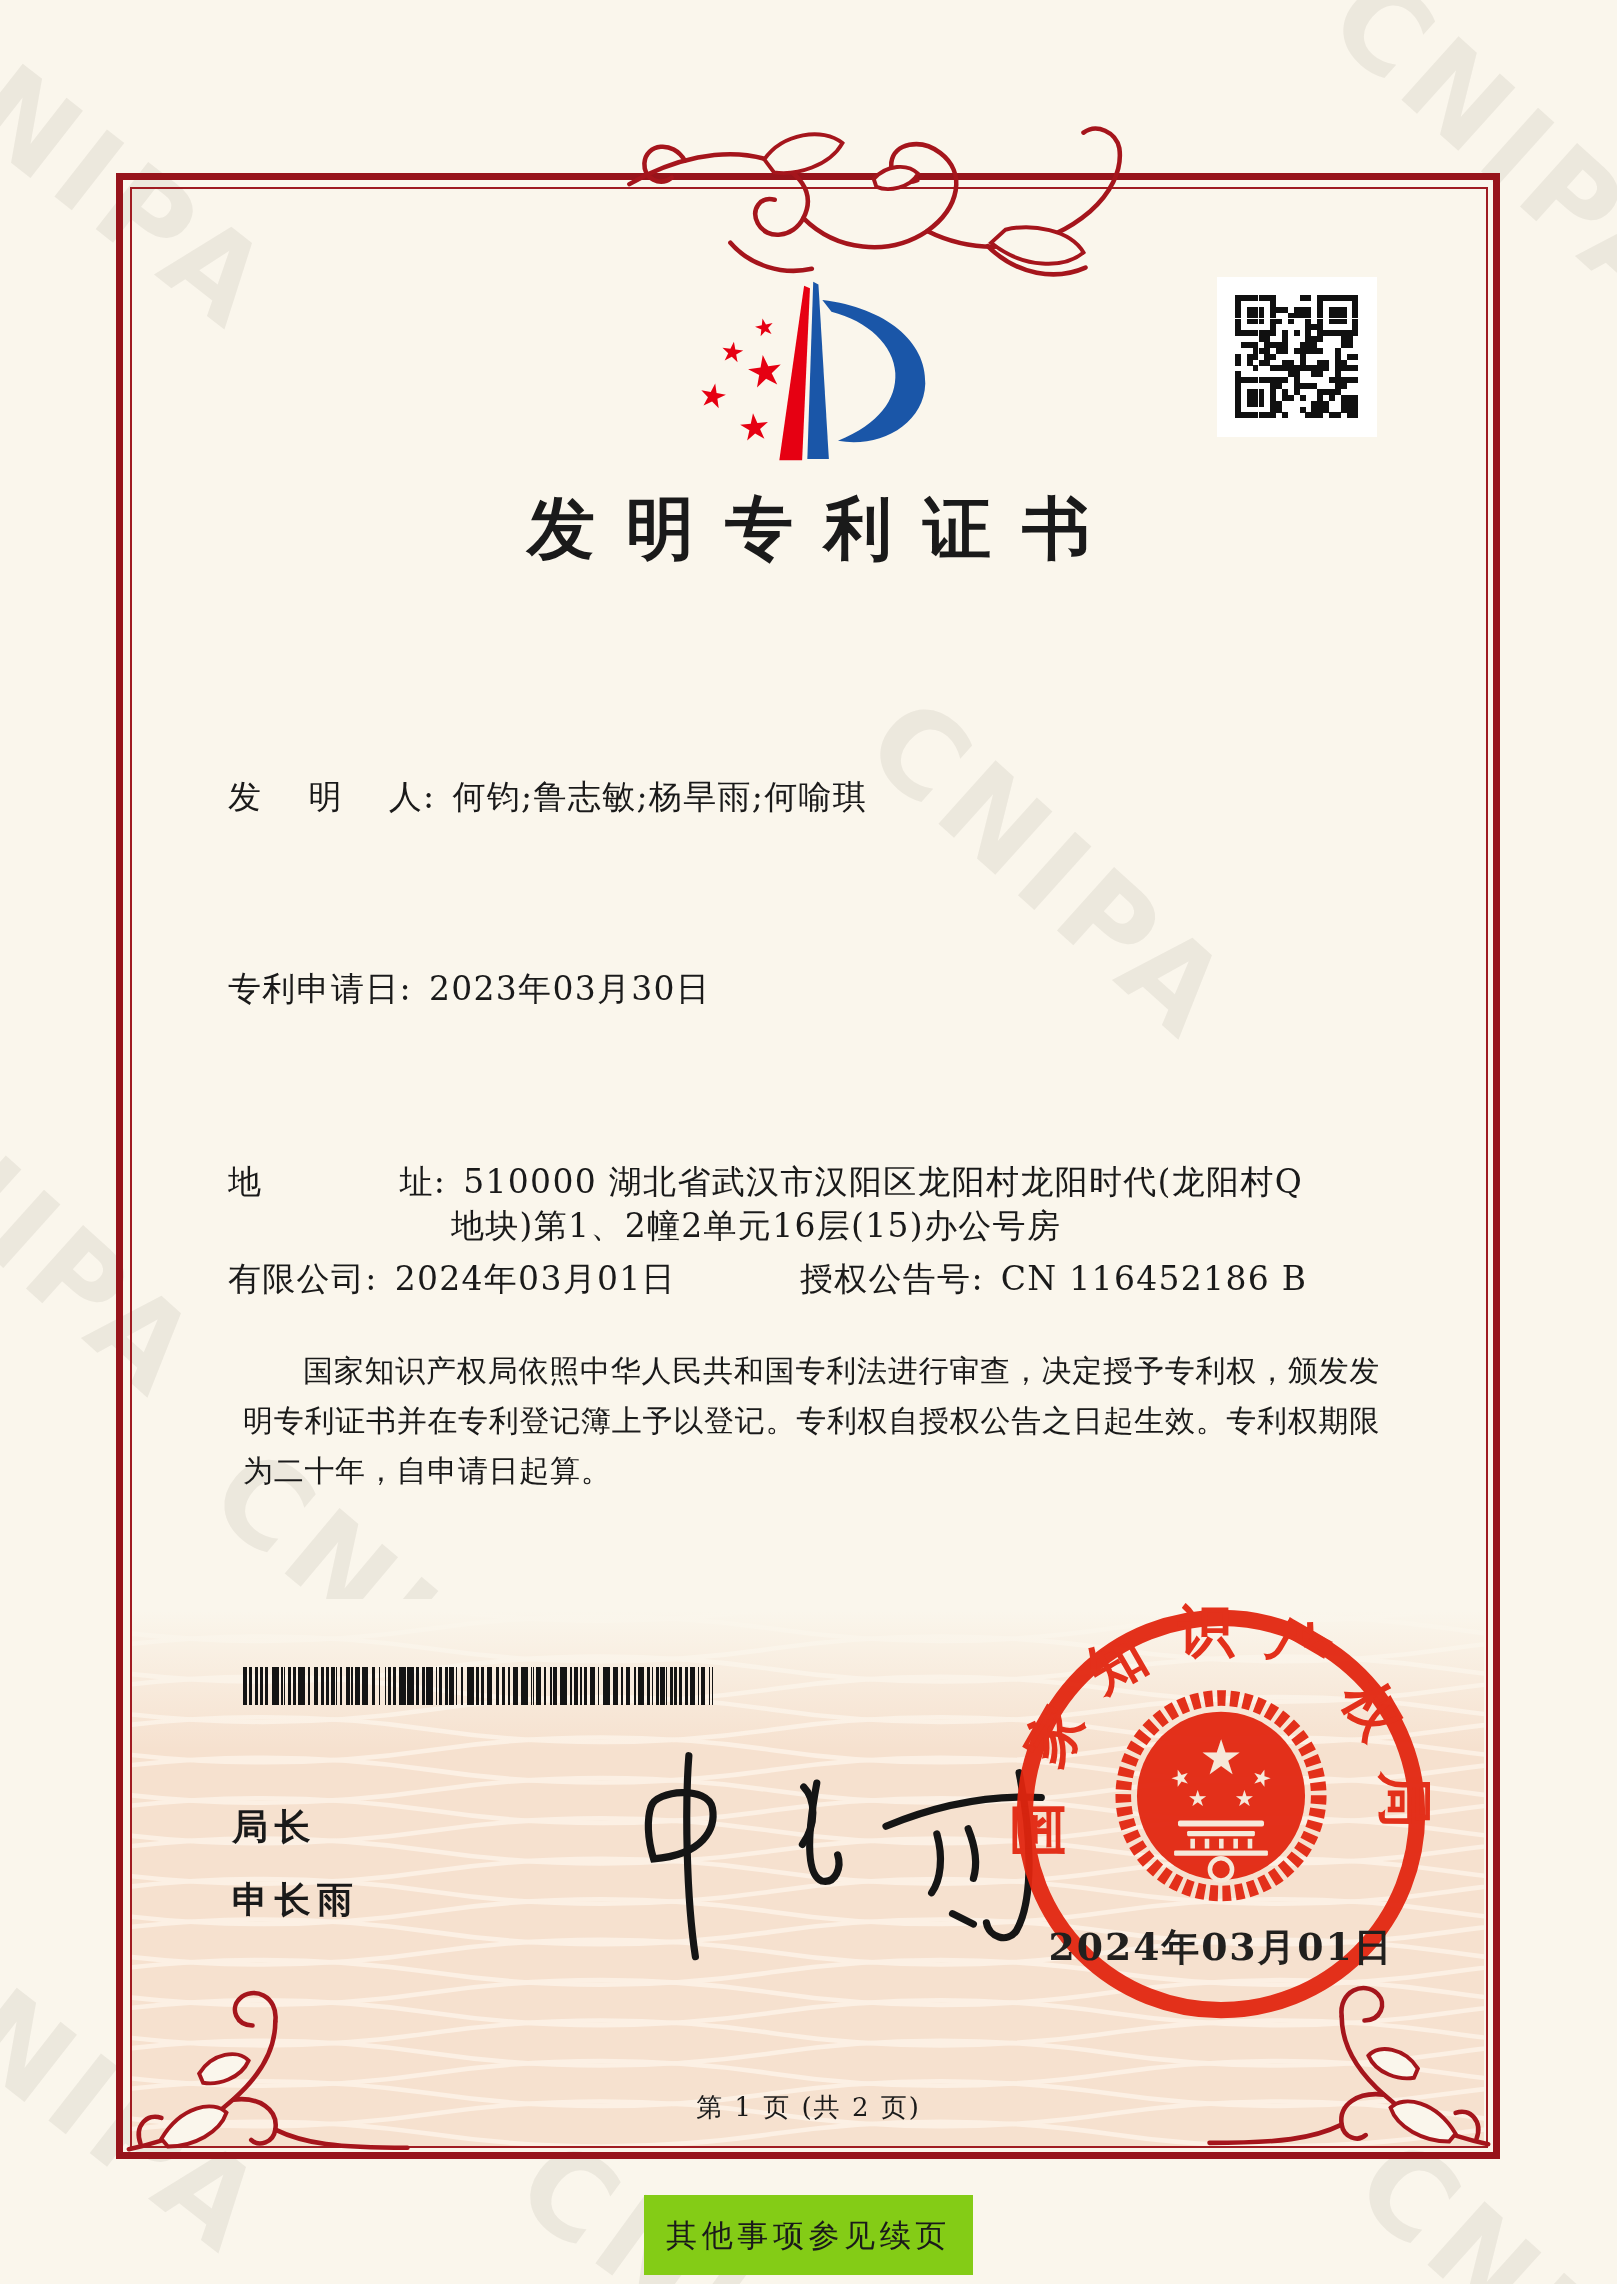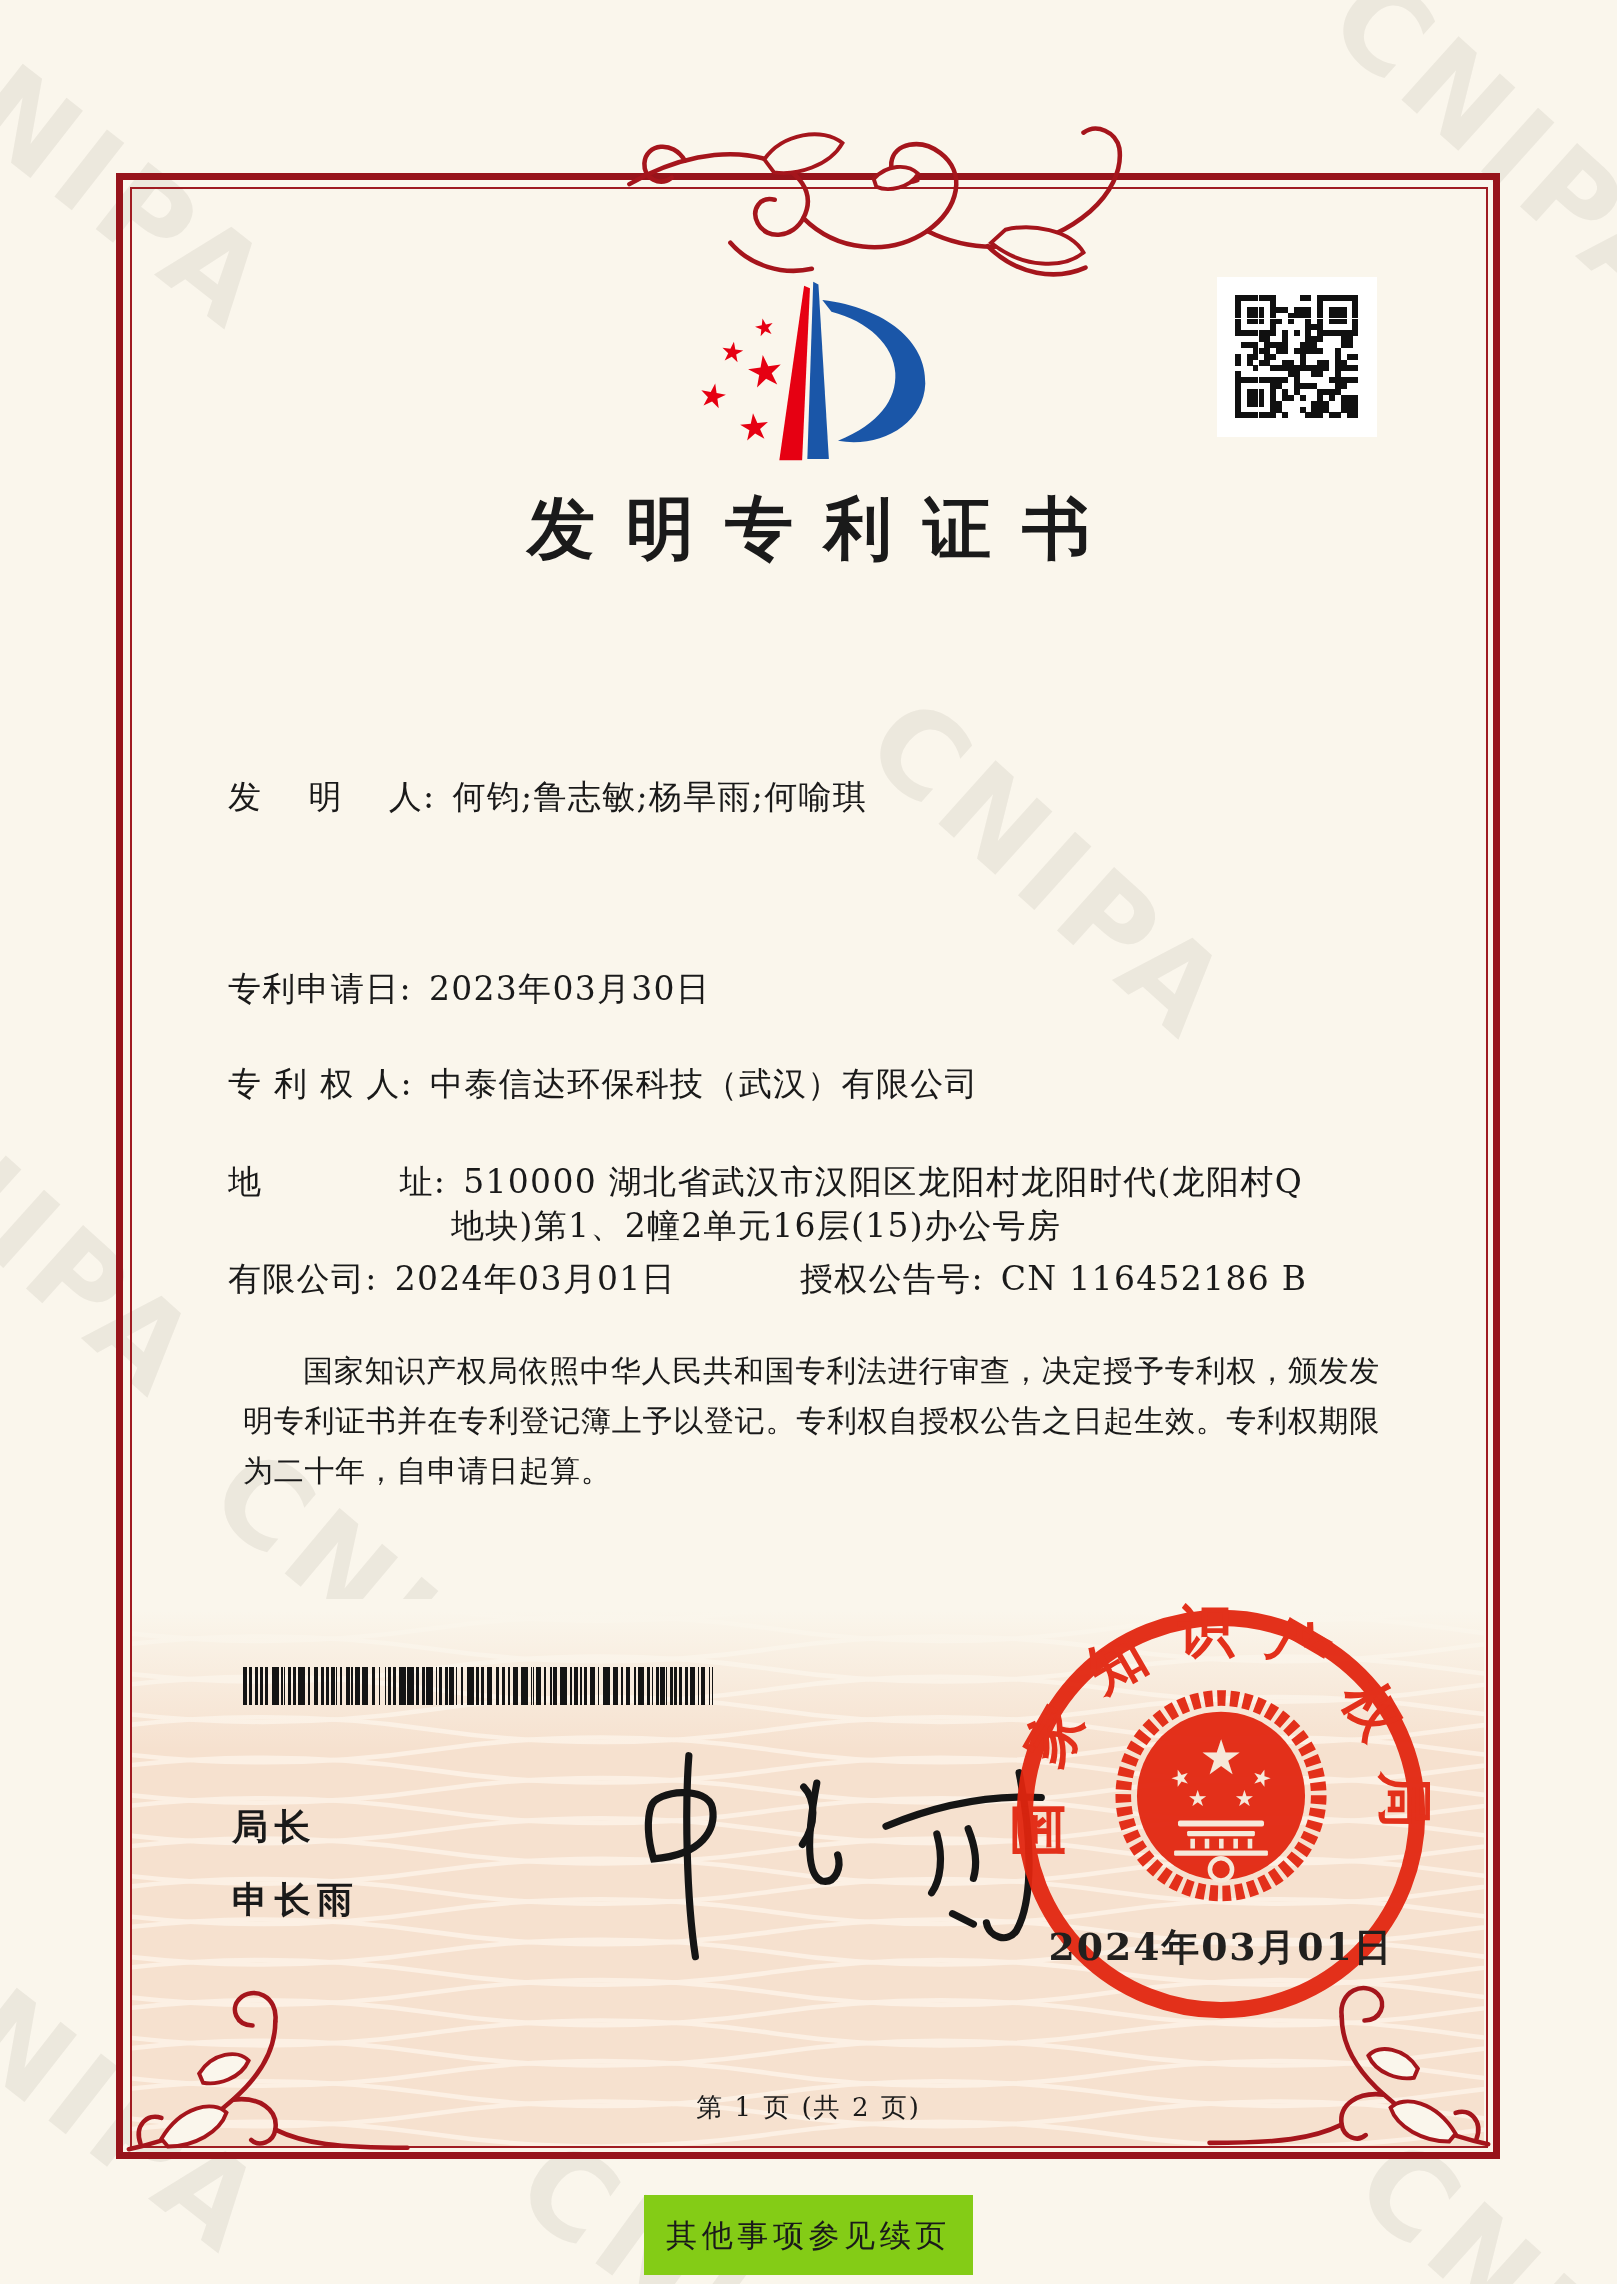--- a/index.html
+++ b/index.html
@@ -420,23 +420,20 @@
     </div>
 
   <div class="title">发明专利证书</div>
 
   <div class="row" style="top:775px;">
     <span class="lab">发　 明　 人:</span><span class="val">何钧;鲁志敏;杨旱雨;何喻琪</span>
   </div>
   <div class="row" style="top:967px;">
     <span class="lab">专利申请日:</span><span class="val">2023年03月30日</span>
   </div>
-  <div class="row" style="top:1062px;">
-    <span class="lab">专 利 权 人:</span><span class="val">中泰信达环保科技（武汉）有限公司</span>
-  </div>
   <div class="row" style="top:1160px;">
     <span class="lab">地　　　　址:</span><span class="val">510000 湖北省武汉市汉阳区龙阳村龙阳时代(龙阳村Q</span>
   </div>
   <div class="addr2" style="top:1204px;">地块)第1、2幢2单元16层(15)办公号房</div>
 
   <div class="row grant" style="top:1257px;">
     <span class="lab">有限公司:</span><span class="val">2024年03月01日</span><span class="lab lab2">授权公告号:</span><span class="val">CN 116452186 B</span>
   </div>
 
   <div class="paras">

